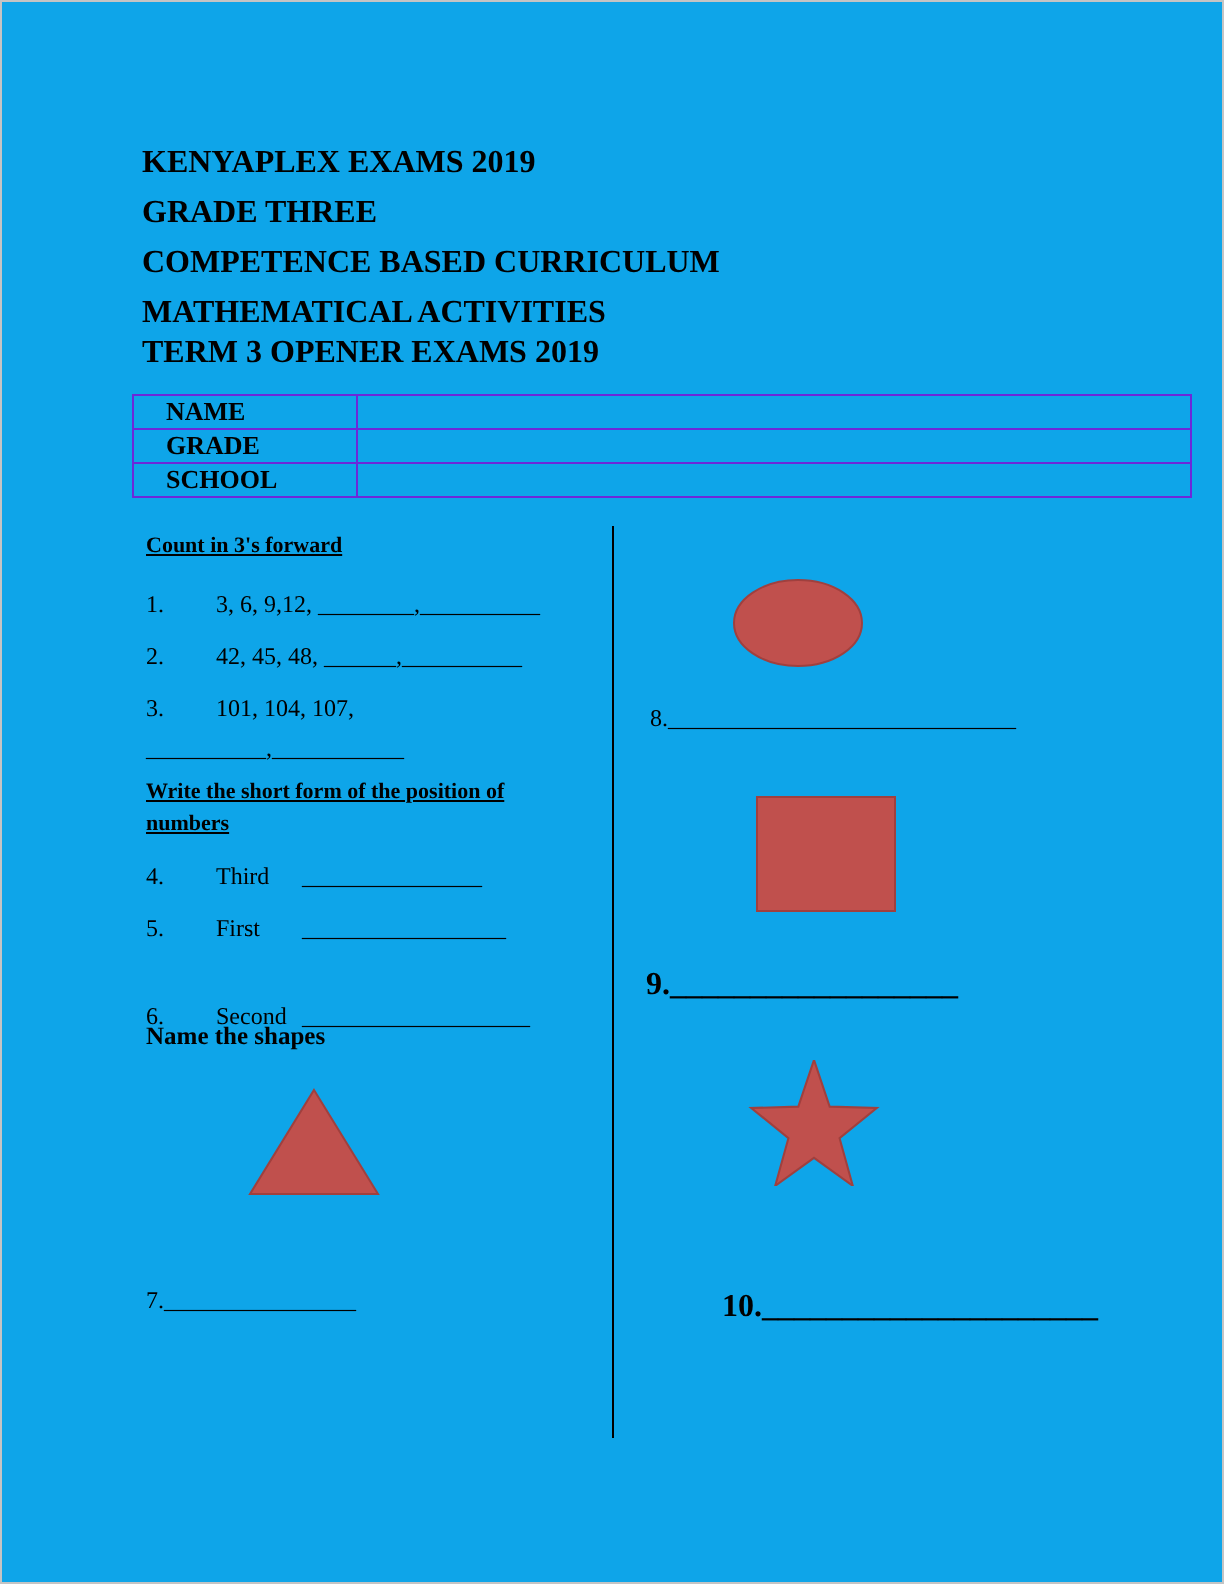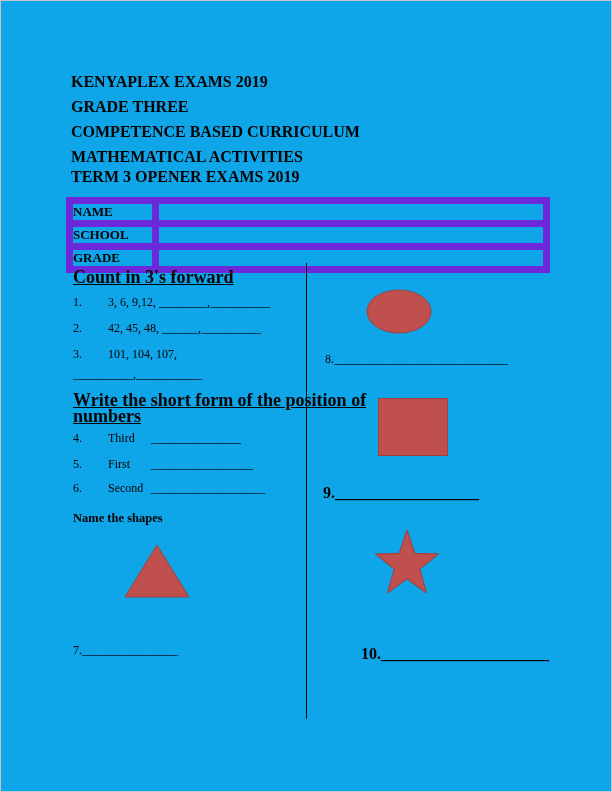--- a/index.html
+++ b/index.html
@@ -25,40 +25,40 @@
     font-weight: bold;
     white-space: nowrap;
   }
   .info-table {
     position: absolute;
     left: 65px;
     top: 196px;
     border-collapse: collapse;
   }
   .info-table td {
-    border: 7px solid #6d28d9;
+    border: 1px solid #6d28d9;
     height: 14px;
     font-size: 13px;
-    padding: 0 0;
+    padding: 0 16px;
     vertical-align: middle;
   }
   .info-table td.lbl { width: 79px; font-weight: bold; }
   .info-table td.val { width: 384px; }
   .divider {
     position: absolute;
     left: 305px;
     top: 262px;
     width: 1px;
     height: 456px;
     background: #000000;
   }
   .sec-title {
     position: absolute;
     left: 72px;
-    font-size: 18px;
+    font-size: 11px;
     font-weight: bold;
     text-decoration: underline;
     white-space: nowrap;
   }
   .sec-title-plain {
     position: absolute;
     left: 72px;
     font-size: 12.5px;
     font-weight: bold;
     white-space: nowrap;
@@ -102,25 +102,25 @@
   <div class="header-line" style="top:147px">MATHEMATICAL ACTIVITIES</div>
   <div class="header-line" style="top:167px">TERM 3 OPENER EXAMS 2019</div>
 
   <table class="info-table">
     <tbody>
       <tr>
         <td class="lbl">NAME</td>
         <td class="val"></td>
       </tr>
       <tr>
-        <td class="lbl">SCHOOL</td>
+        <td class="lbl">GRADE</td>
         <td class="val"></td>
       </tr>
       <tr>
-        <td class="lbl">GRADE</td>
+        <td class="lbl">SCHOOL</td>
         <td class="val"></td>
       </tr>
     </tbody>
   </table>
 
   <div class="divider"></div>
 
   <div class="sec-title" style="top:266px">Count in 3's forward</div>
 
   <div class="q-row" style="top:294px">
@@ -140,21 +140,21 @@
   <div class="sec-title" style="top:405px">numbers</div>
 
   <div class="q-row" style="top:430px">
     <span class="qnum">4.</span><span class="qword">Third</span><span>_______________</span>
   </div>
 
   <div class="q-row" style="top:456px">
     <span class="qnum">5.</span><span class="qword">First</span><span>_________________</span>
   </div>
 
-  <div class="q-row" style="top:480px">
+  <div class="q-row" style="top:500px">
     <span class="qnum">6.</span><span class="qword">Second</span><span>___________________</span>
   </div>
 
   <div class="sec-title-plain" style="top:510px">Name the shapes</div>
 
   <div class="shape" style="left:123px;top:543px">
     <svg width="66" height="54" viewBox="0 0 66 54">
       <polygon points="33,1 65,53 1,53" style="fill:var(--shape-fill,#c0504d);stroke:var(--shape-edge,#a0403e);stroke-width:1"></polygon>
     </svg>
   </div>

